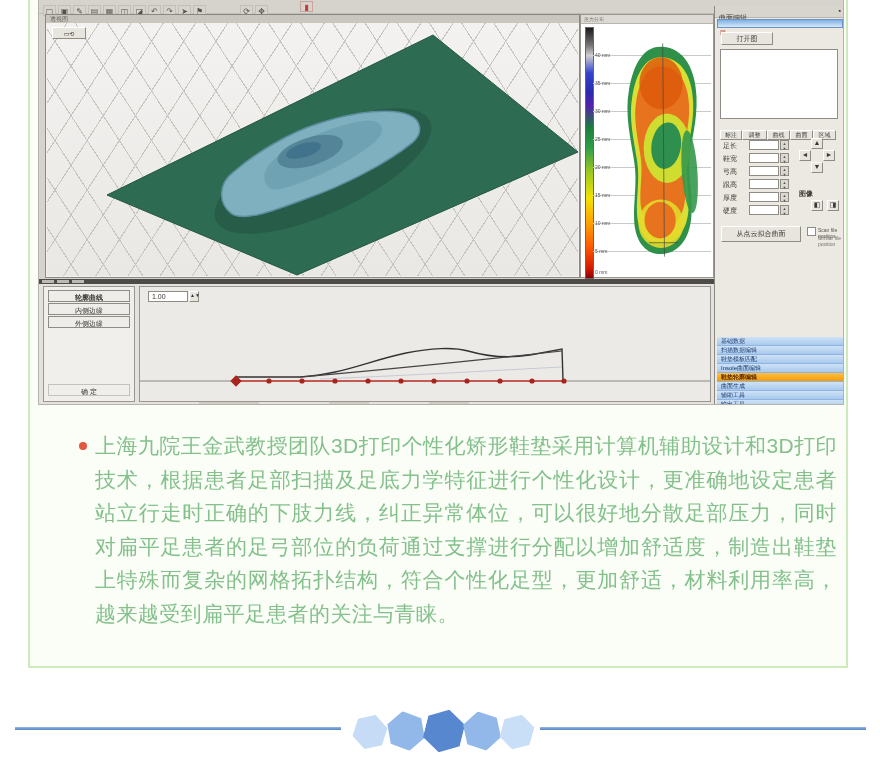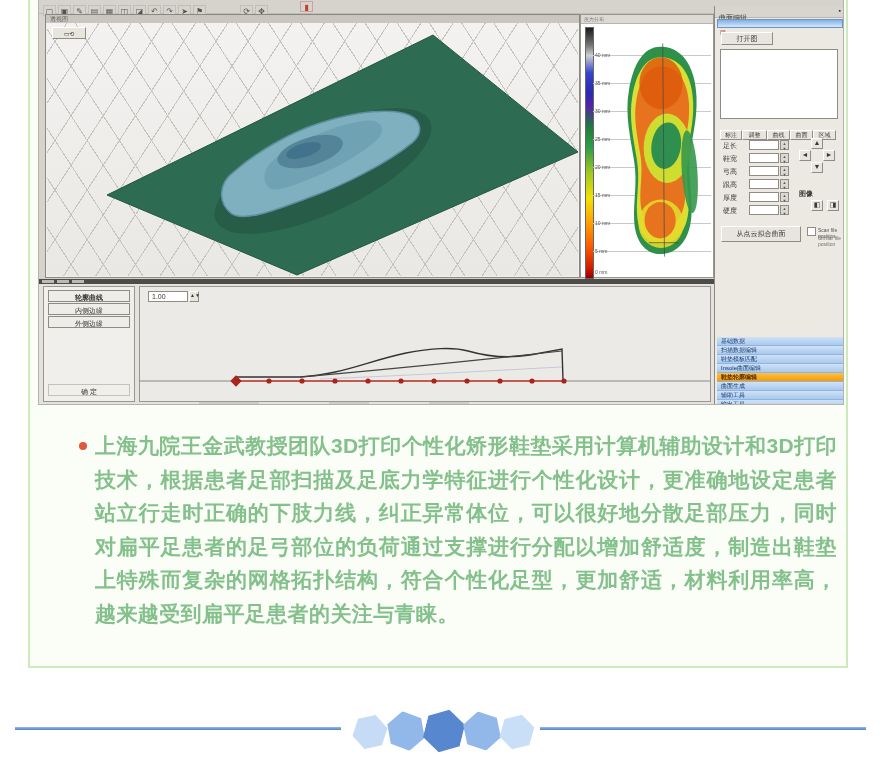--- a/index.html
+++ b/index.html
@@ -39,21 +39,21 @@
   .field-box{position:absolute;left:26px;top:0;width:30px;height:10px;background:#fff;border:1px solid #8f8c85;box-sizing:border-box;}
   .field-spin{position:absolute;left:57px;top:0;width:9px;height:10px;background:#dcd9d3;border:1px solid #8f8c85;
               box-sizing:border-box;font-size:4px;line-height:5px;text-align:center;color:#555;}
   .step{height:8px;font-size:6px;line-height:8px;color:#173a6e;padding-left:4px;margin-top:0;
         background:linear-gradient(#cfe2f6,#a9c9ed);border-bottom:1px solid #8db4e2;}
   .step.active{background:linear-gradient(#fdc04a,#f59b00);color:#5a2c00;font-weight:bold;}
   
   .side-btn{display:block;width:82px;height:12px;margin:0 0 1px 4px;background:#efedea;border:1px solid #8f8c85;
             font-size:7px;line-height:11px;text-align:center;color:#3a3833;box-sizing:border-box;}
   
-  #para{position:absolute;left:37px;top:433px;width:770px;font-weight:bold;}
+  #para{position:absolute;left:37px;top:433px;width:770px;}
   #bullet{position:absolute;left:12px;top:13px;width:8px;height:8px;border-radius:50%;}
   #ptext{margin:0 0 0 28px;font-size:21px;line-height:33.5px;letter-spacing:0.4px;text-align:justify;}
   
   .div-line{position:absolute;top:727px;height:3px;background:linear-gradient(#8fb3de,#4d82c6);}
   .hex{position:absolute;clip-path:polygon(50% 0,93% 25%,93% 75%,50% 100%,7% 75%,7% 25%);}
 </style>
 </head>
 <body>
 
 <div id="page">

